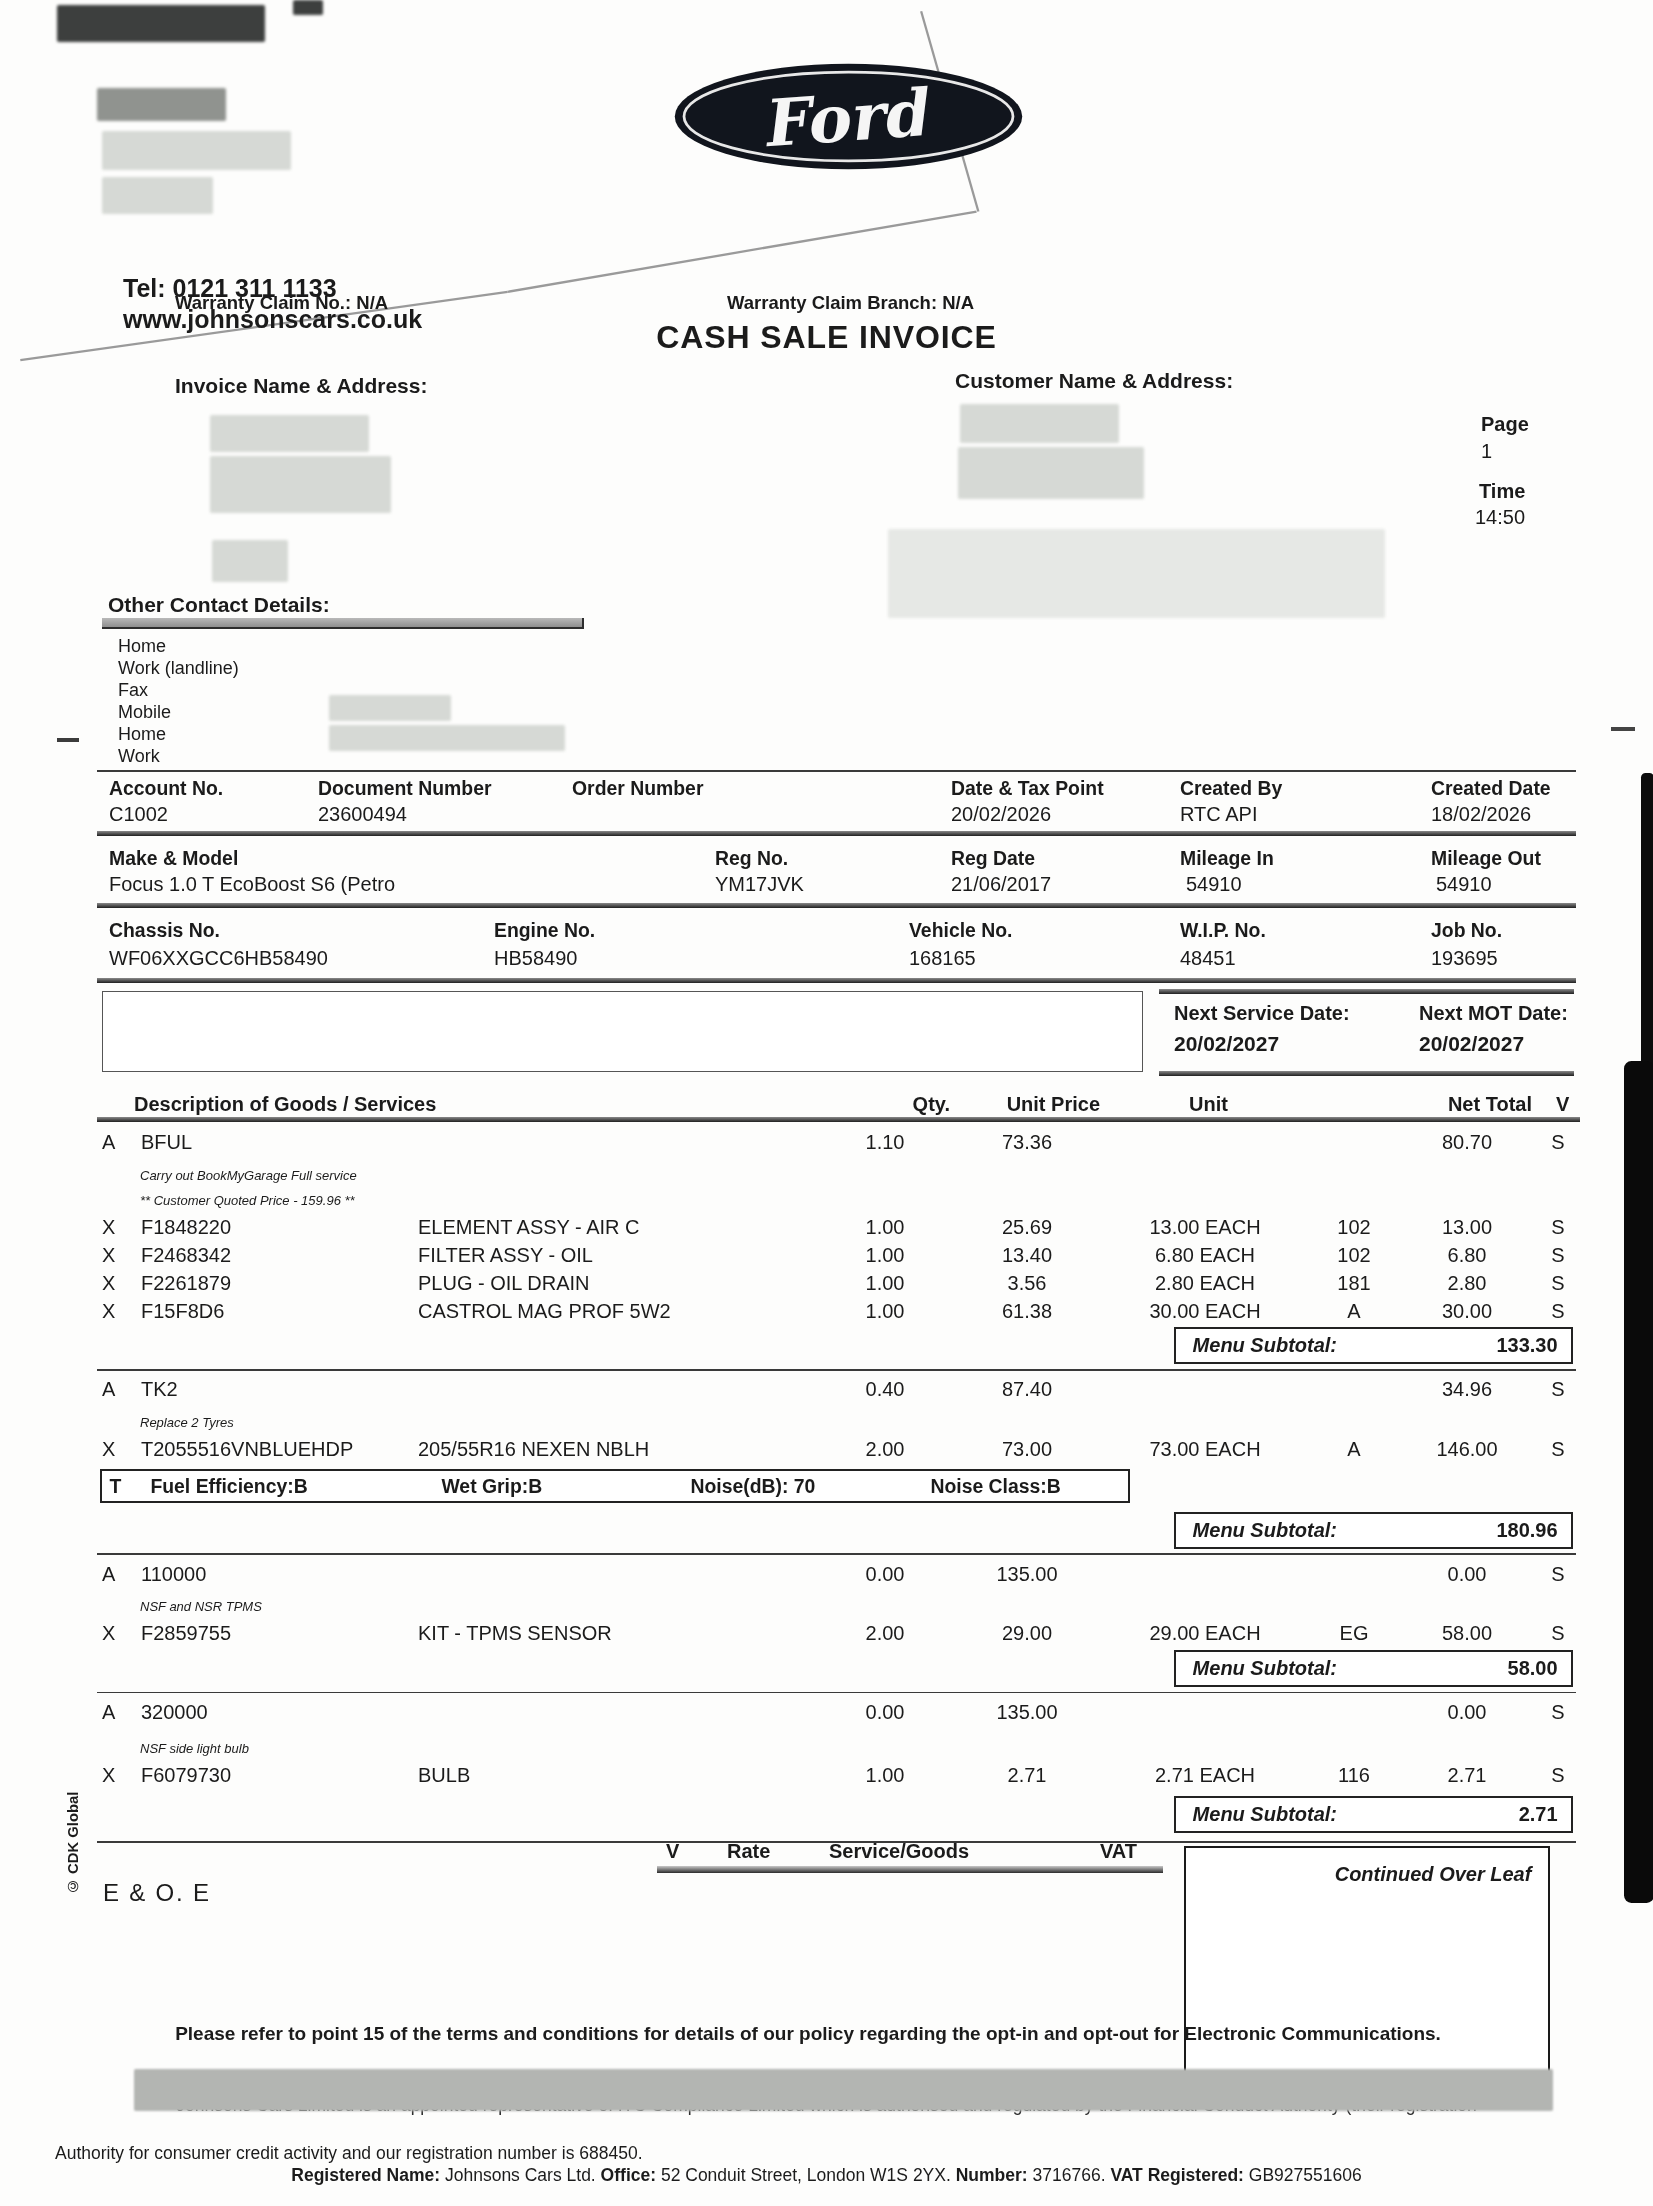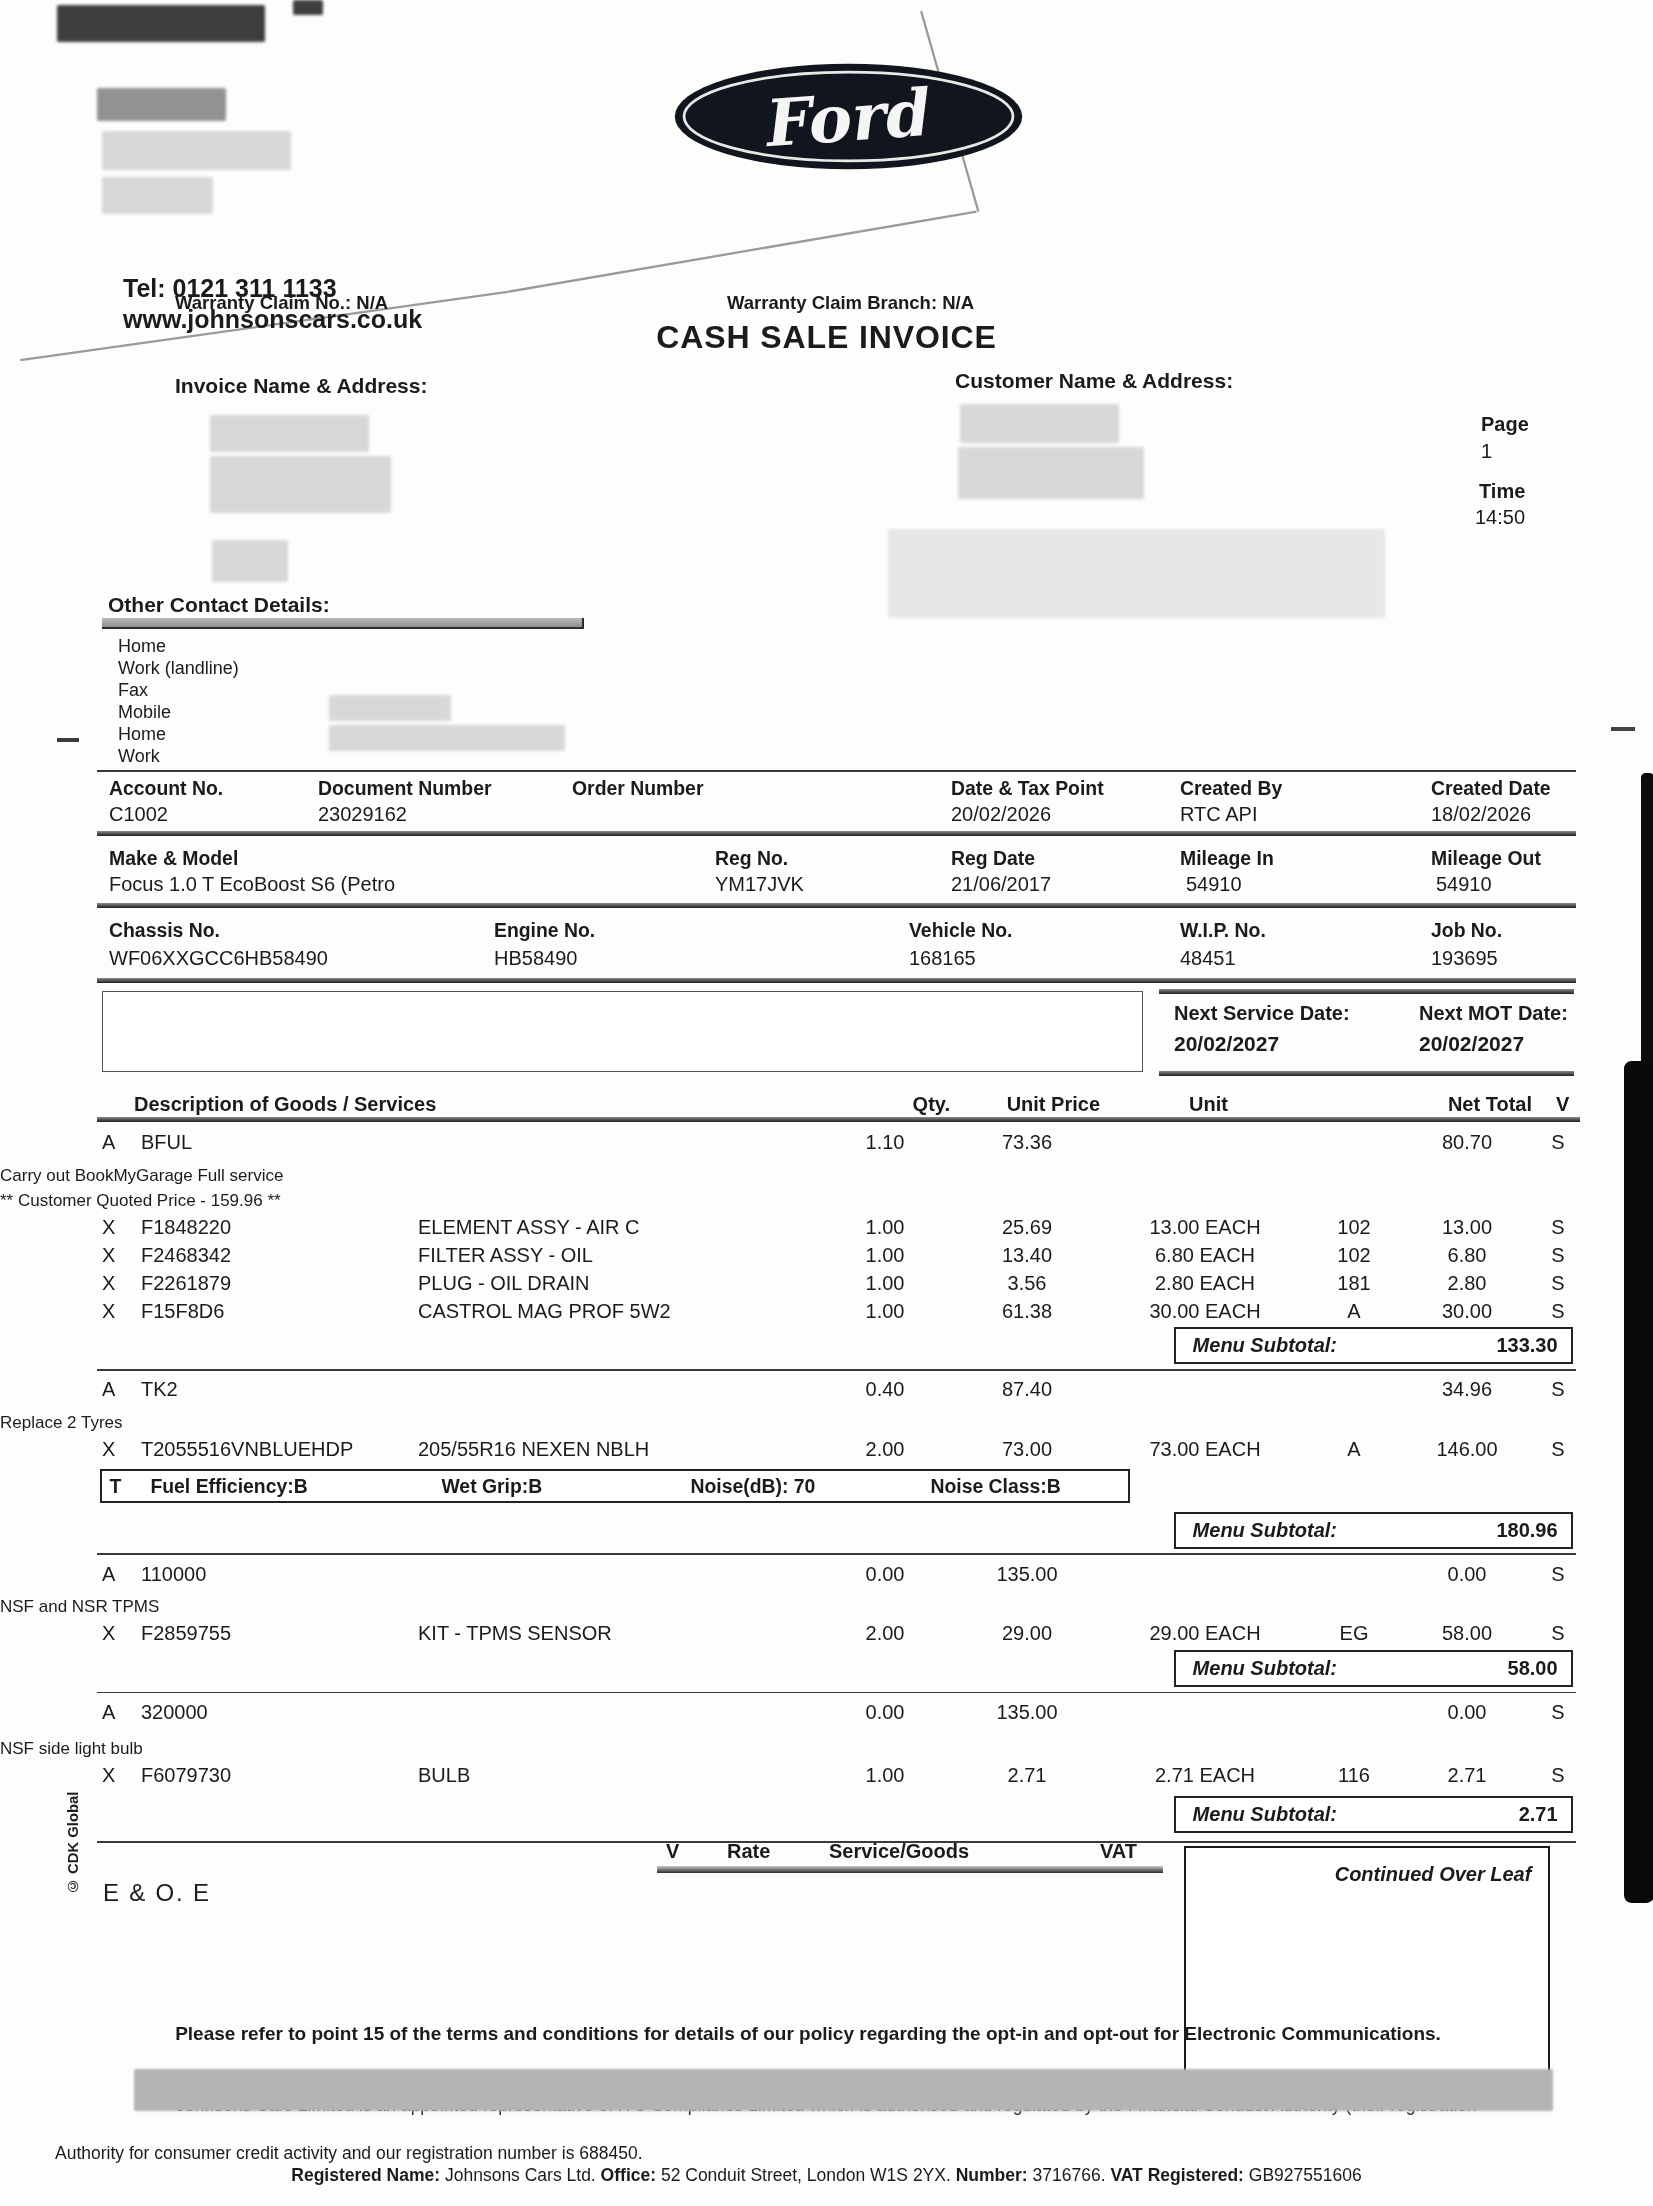--- a/index.html
+++ b/index.html
@@ -16,21 +16,21 @@
   .redact.faint{background:#e6e8e5;}
   .hline{position:absolute;background:#3a3a3a;height:1.8px;}
   .thick{height:4.6px;background:linear-gradient(#8a8a8a,#1f1f1f);}
   .fold{stroke:#9a9a9a;stroke-width:2.5;}
   
   #items{position:absolute;left:0;top:1128px;width:1654px;}
   .irow{display:grid;grid-template-columns:39px 277px 400px 134px 150px 206px 92px 134px 48px;
         padding-left:102px;height:28px;line-height:28px;font-size:20px;}
   .irow .r{text-align:center;}
   .irow .c{text-align:center;}
-  .nrow{height:25px;line-height:25px;font-size:17px;margin-top:6.5px;}
+  .nrow{padding-left:140px;height:25px;line-height:25px;font-size:13px;margin-top:6.5px;font-style:italic;}
   .subrow{height:37px;margin-top:2.8px;position:relative;}
   .subbox{position:absolute;left:1174px;width:365px;height:33px;border:2.3px solid #222;
           display:flex;align-items:center;justify-content:space-between;
           padding:0 13px 0 16.6px;font-size:20px;font-weight:700;background:#fff;}
   .subbox .sl{font-style:italic;}
   .rule{height:1.8px;background:#3a3a3a;margin:4.6px 0 4.6px 97px;width:1479px;}
   .tboxrow{height:35px;margin-top:6.5px;position:relative;}
   .tbox{position:absolute;left:100px;width:1026px;height:29.5px;border:2.3px solid #222;
         display:flex;align-items:center;font-size:19.4px;font-weight:700;background:#fff;}
   .tbox span{white-space:nowrap;}
@@ -105,21 +105,21 @@
   <div class="abs" style="left:57px;top:738px;width:22px;height:3.7px;background:#3c3c3c"></div>
 
   <div class="hline" style="left:97px;top:770px;width:1479px"></div>
   <div class="lab" style="left:109px;top:777px">Account No.</div>
   <div class="lab" style="left:318px;top:777px">Document Number</div>
   <div class="lab" style="left:572px;top:777px">Order Number</div>
   <div class="lab" style="left:951px;top:777px">Date &amp; Tax Point</div>
   <div class="lab" style="left:1180px;top:777px">Created By</div>
   <div class="lab" style="left:1431px;top:777px">Created Date</div>
   <div class="val" style="left:109px;top:803px">C1002</div>
-  <div class="val" style="left:318px;top:803px">23029162</div>
+  <div class="val" style="left:318px;top:803px">23600494</div>
   <div class="val" style="left:572px;top:803px"></div>
   <div class="val" style="left:951px;top:803px">20/02/2026</div>
   <div class="val" style="left:1180px;top:803px">RTC API</div>
   <div class="val" style="left:1431px;top:803px">18/02/2026</div>
   <div class="hline thick" style="left:97px;top:831px;width:1479px"></div>
 
   <div class="lab" style="left:109px;top:847px">Make &amp; Model</div>
   <div class="lab" style="left:715px;top:847px">Reg No.</div>
   <div class="lab" style="left:951px;top:847px">Reg Date</div>
   <div class="lab" style="left:1180px;top:847px">Mileage In</div>

